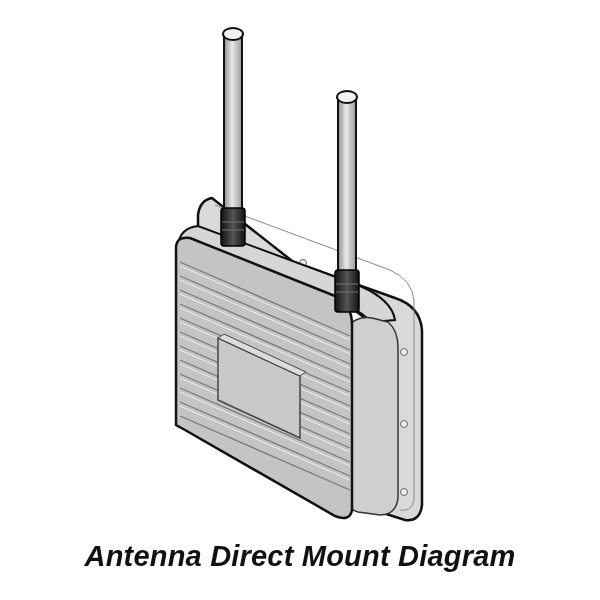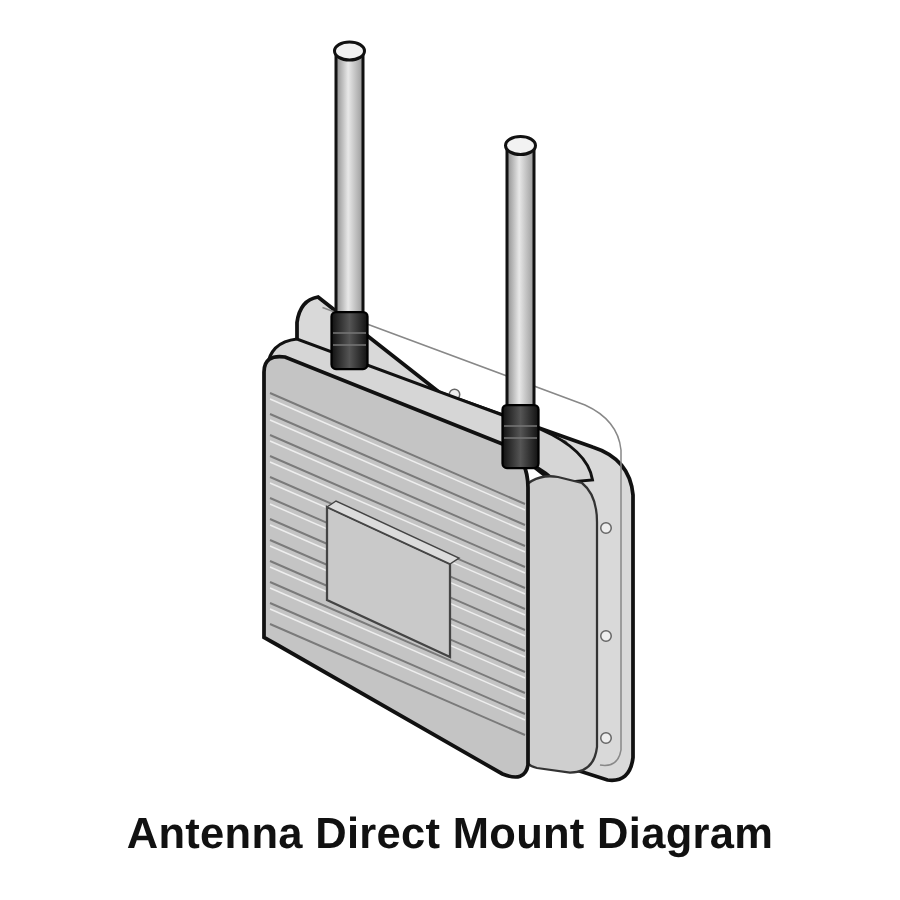--- a/index.html
+++ b/index.html
@@ -1,18 +1,18 @@
 <!DOCTYPE html>
 <html><head>
 <meta charset="utf-8">
 <style>
   html, body { margin: 0; padding: 0; background: #ffffff; }
   body { width: 600px; height: 600px; position: relative; overflow: hidden; font-family: "Liberation Sans", sans-serif; }
   #illustration { position: absolute; left: 0; top: 0; width: 600px; height: 530px; }
-  #caption { position: absolute; left: 0; top: 540px; width: 600px; text-align: center; font-weight: bold; font-size: 29px; color: #111111; letter-spacing: 0.2px; }
+  #caption { position: absolute; left: 0; top: 540px; width: 600px; text-align: center; font-weight: bold; font-size: 29px; color: #111111; letter-spacing: 0.2px; font-style: italic; }
 </style>
 </head>
 <body>
 
 <svg id="illustration" viewBox="0 0 600 530" xmlns="http://www.w3.org/2000/svg">
   <defs>
     <linearGradient id="whip" x1="0" x2="1" y1="0" y2="0">
       <stop offset="0" stop-color="#8e8e8e"></stop>
       <stop offset="0.45" stop-color="#e8e8e8"></stop>
       <stop offset="1" stop-color="#9a9a9a"></stop>

